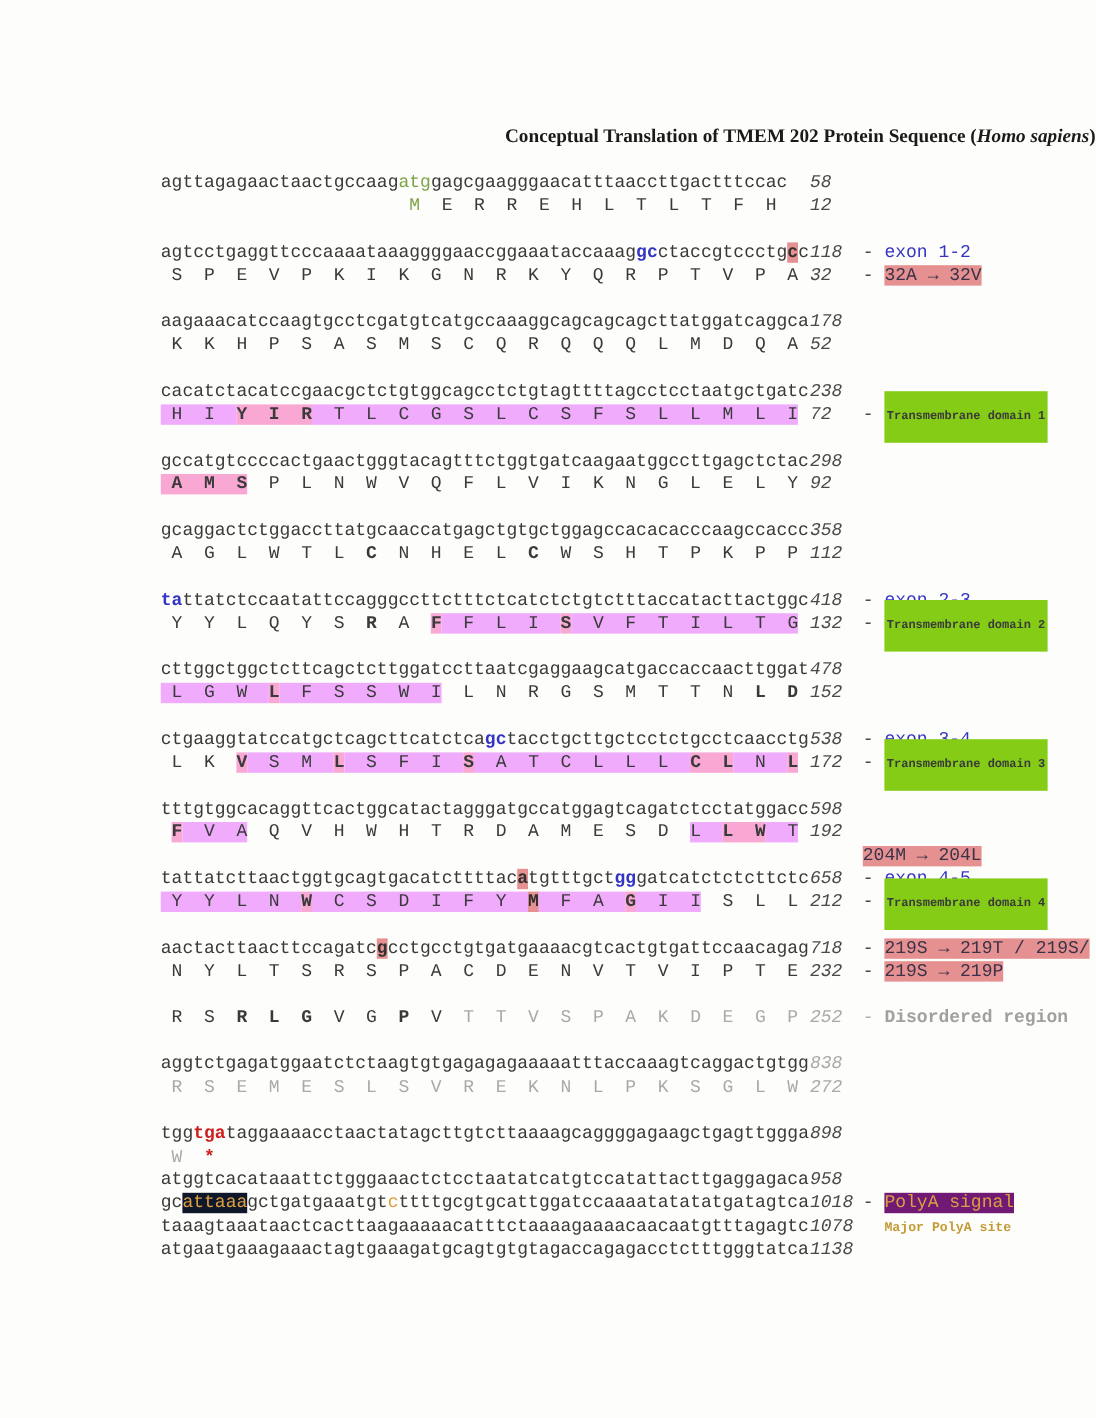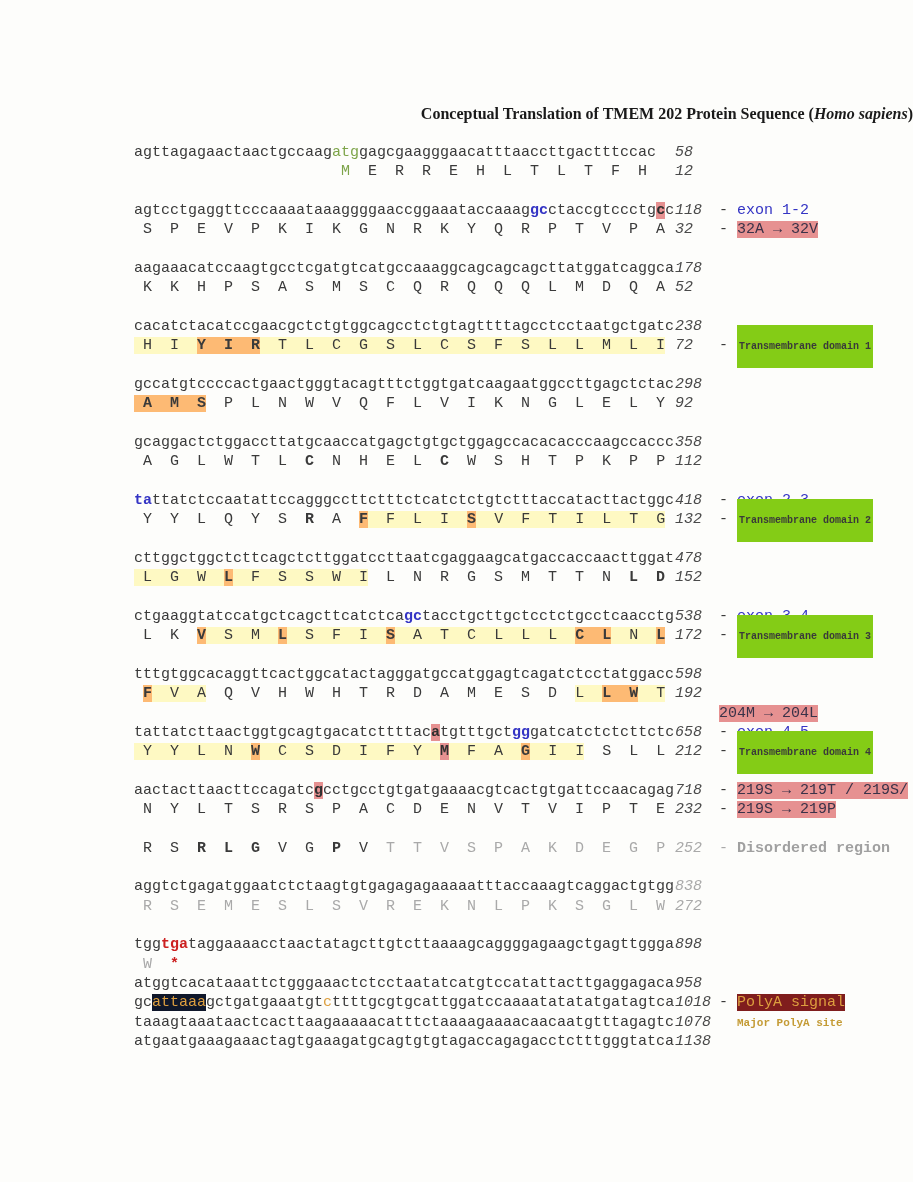--- a/index.html
+++ b/index.html
@@ -30,33 +30,33 @@
   .seq{display:inline-block;width:541px;vertical-align:top;margin-left:26px;}
   .num{
     display:inline-block;width:44px;vertical-align:top;
     font-style:italic;color:#4a4a4a;
   }
   .annotseq{vertical-align:top;}
   
   .grn{color:#7da449;}
   .blu{color:#3434c4;font-weight:bold;}
   .rhl{background:#e69191;font-weight:bold;color:#303030;}
-  .yhl{background:#fef9c3;}
-  .yhlb{background:#fdba74;font-weight:bold;}
+  .yhl{background:#f0abfc;}
+  .yhlb{background:#f9a8d4;font-weight:bold;}
   .b{font-weight:bold;}
   .gry{color:#a9a9a9;}
   .red{color:#cc2020;font-weight:bold;}
   .ohl{color:#dd9f3f;background:#0f172a;}
   .org{color:#dd9f3f;}
   
   .exon{color:#3434c4;}
   .mut{background:#e69191;color:#3a3248;}
   .tm{font-size:10px;font-weight:bold;color:#3a3a3a;background:#84cc16;padding:16px 2px;}
   .dis{font-size:15px;font-weight:bold;color:#a0a0a0;}
-  .polya{color:#dd9f3f;background:#7f1d1d;}
+  .polya{color:#dd9f3f;background:#701a75;}
   .polyb{font-size:11px;font-weight:bold;color:#c49b35;}
 </style>
 </head>
 <body>
 
 <div class="title"><span>Conceptual Translation of TMEM 202 Protein Sequence (</span><i>Homo sapiens</i><span>)</span></div>
 
 <div id="rows">
     <div class="row"><span class="seq"><span>agttagagaactaactgccaag</span><span class="grn">atg</span><span>gagcgaagggaacatttaaccttgactttccac</span></span><span class="num">58</span></div>
     <div class="row"><span class="seq"><span>                       </span><span class="grn">M</span><span>  E  R  R  E  H  L  T  L  T  F  H</span></span><span class="num">12</span></div>

